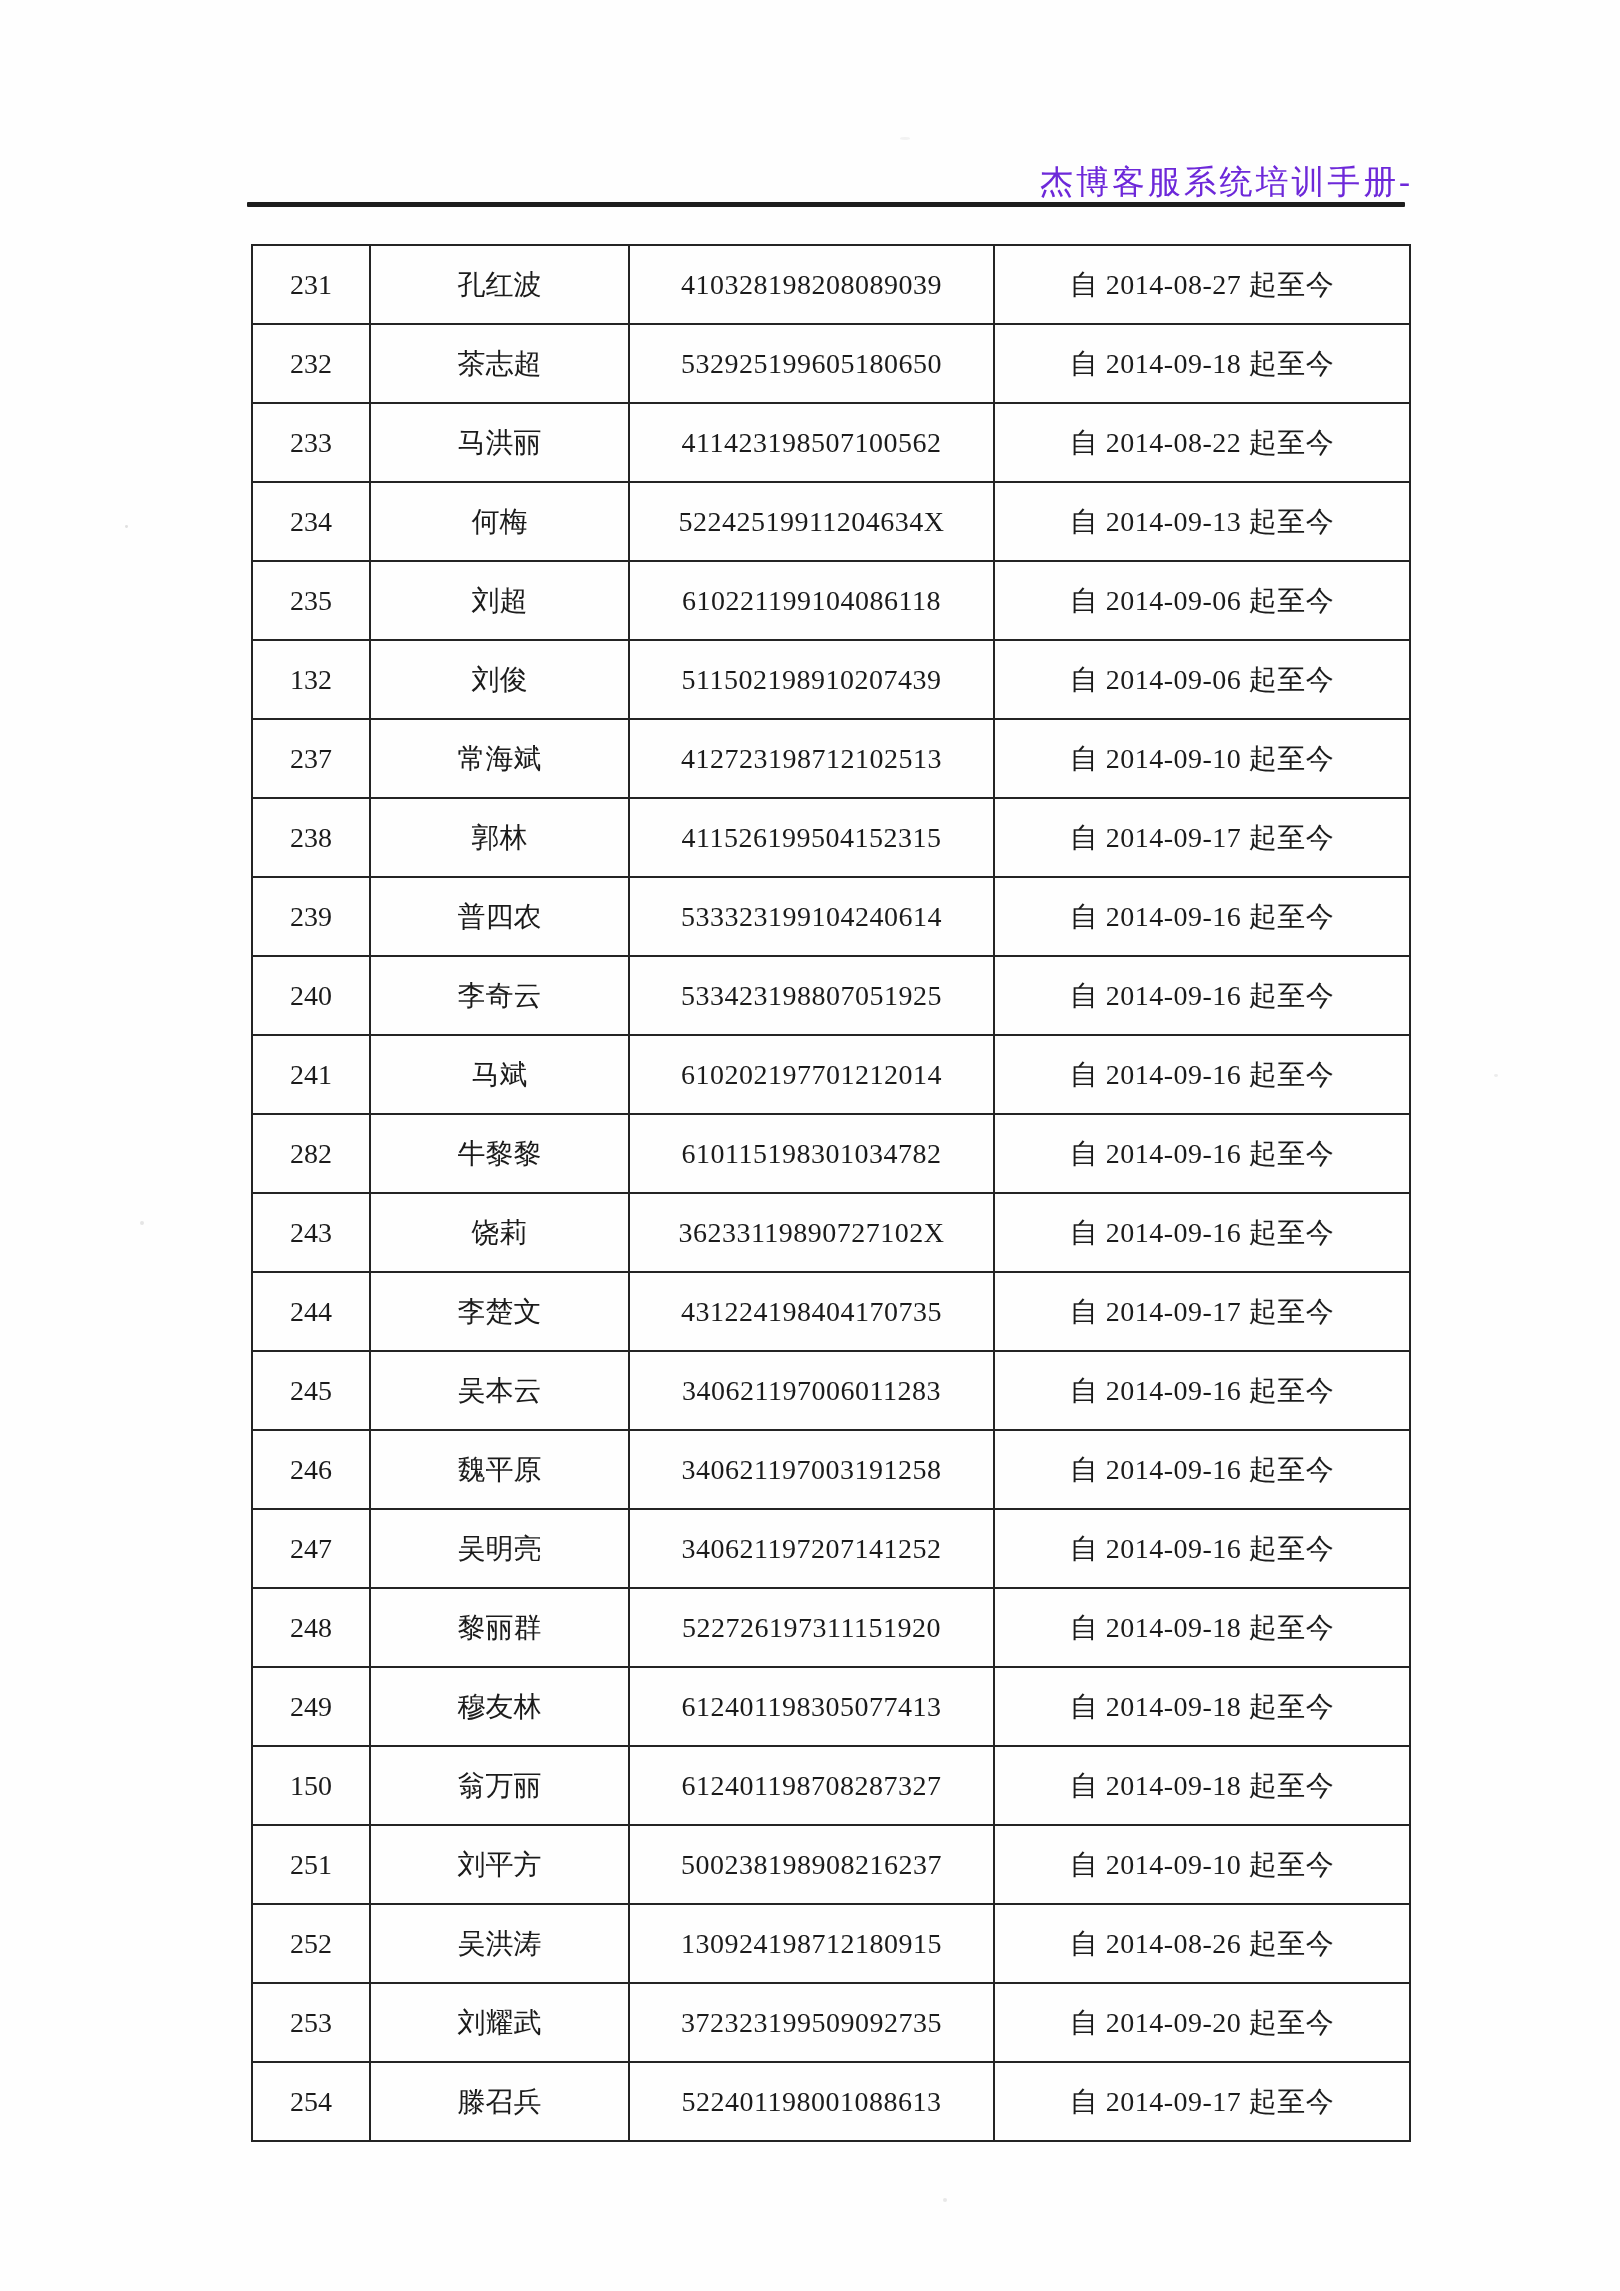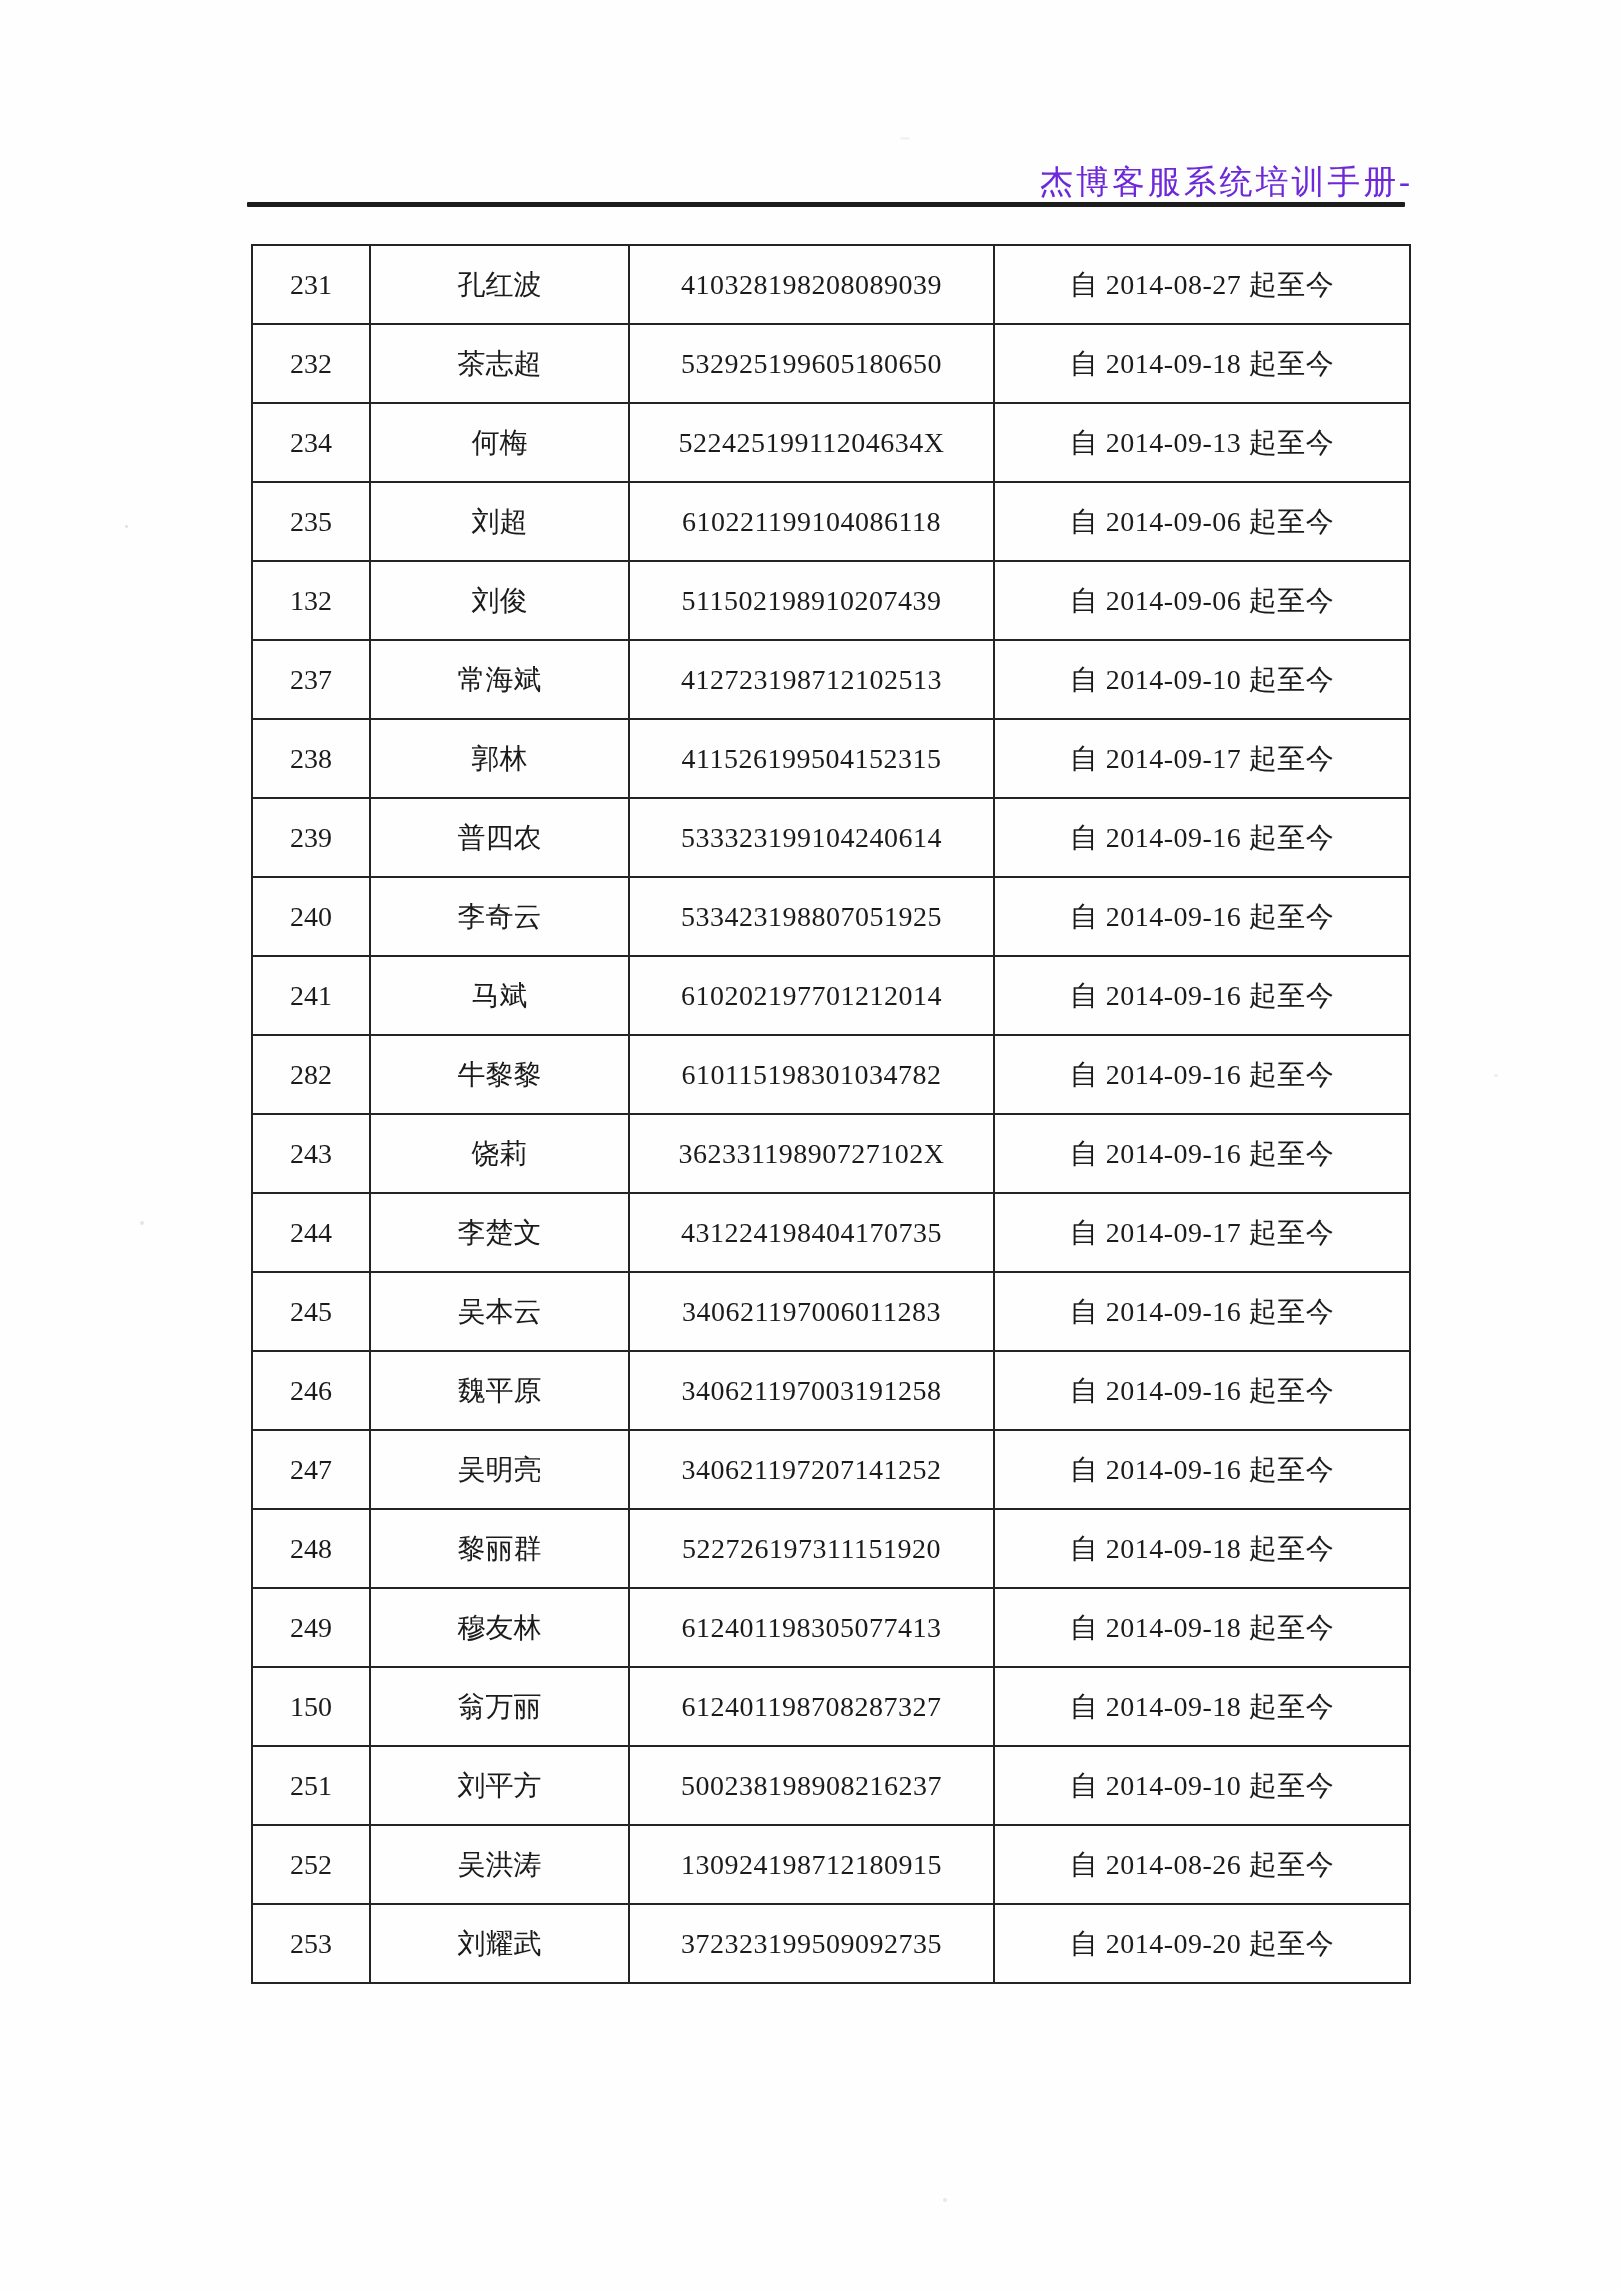--- a/index.html
+++ b/index.html
@@ -100,20 +100,26 @@
           <td class="cell-id">410328198208089039</td>
           <td class="cell-period">自 2014-08-27 起至今</td>
         </tr>
         <tr>
           <td class="cell-no">232</td>
           <td class="cell-name">茶志超</td>
           <td class="cell-id">532925199605180650</td>
           <td class="cell-period">自 2014-09-18 起至今</td>
         </tr>
         <tr>
+          <td class="cell-no">233</td>
+          <td class="cell-name">马洪丽</td>
+          <td class="cell-id">411423198507100562</td>
+          <td class="cell-period">自 2014-08-22 起至今</td>
+        </tr>
+        <tr>
           <td class="cell-no">234</td>
           <td class="cell-name">何梅</td>
           <td class="cell-id">52242519911204634X</td>
           <td class="cell-period">自 2014-09-13 起至今</td>
         </tr>
         <tr>
           <td class="cell-no">235</td>
           <td class="cell-name">刘超</td>
           <td class="cell-id">610221199104086118</td>
           <td class="cell-period">自 2014-09-06 起至今</td>
@@ -218,20 +224,26 @@
           <td class="cell-no">252</td>
           <td class="cell-name">吴洪涛</td>
           <td class="cell-id">130924198712180915</td>
           <td class="cell-period">自 2014-08-26 起至今</td>
         </tr>
         <tr>
           <td class="cell-no">253</td>
           <td class="cell-name">刘耀武</td>
           <td class="cell-id">372323199509092735</td>
           <td class="cell-period">自 2014-09-20 起至今</td>
+        </tr>
+        <tr>
+          <td class="cell-no">254</td>
+          <td class="cell-name">滕召兵</td>
+          <td class="cell-id">522401198001088613</td>
+          <td class="cell-period">自 2014-09-17 起至今</td>
         </tr>
       </tbody>
   </table>
 
   <div class="scan-speck speck-a"></div>
   <div class="scan-speck speck-b"></div>
   <div class="scan-speck speck-c"></div>
   <div class="scan-speck speck-d"></div>
   <div class="scan-speck speck-e"></div>
 

